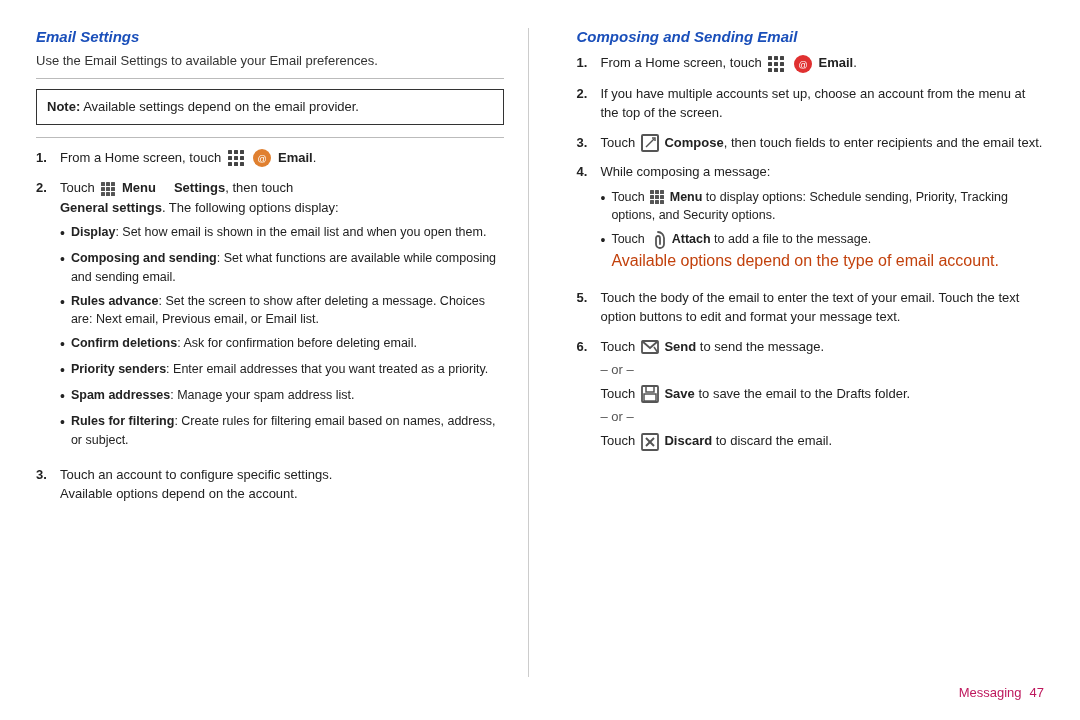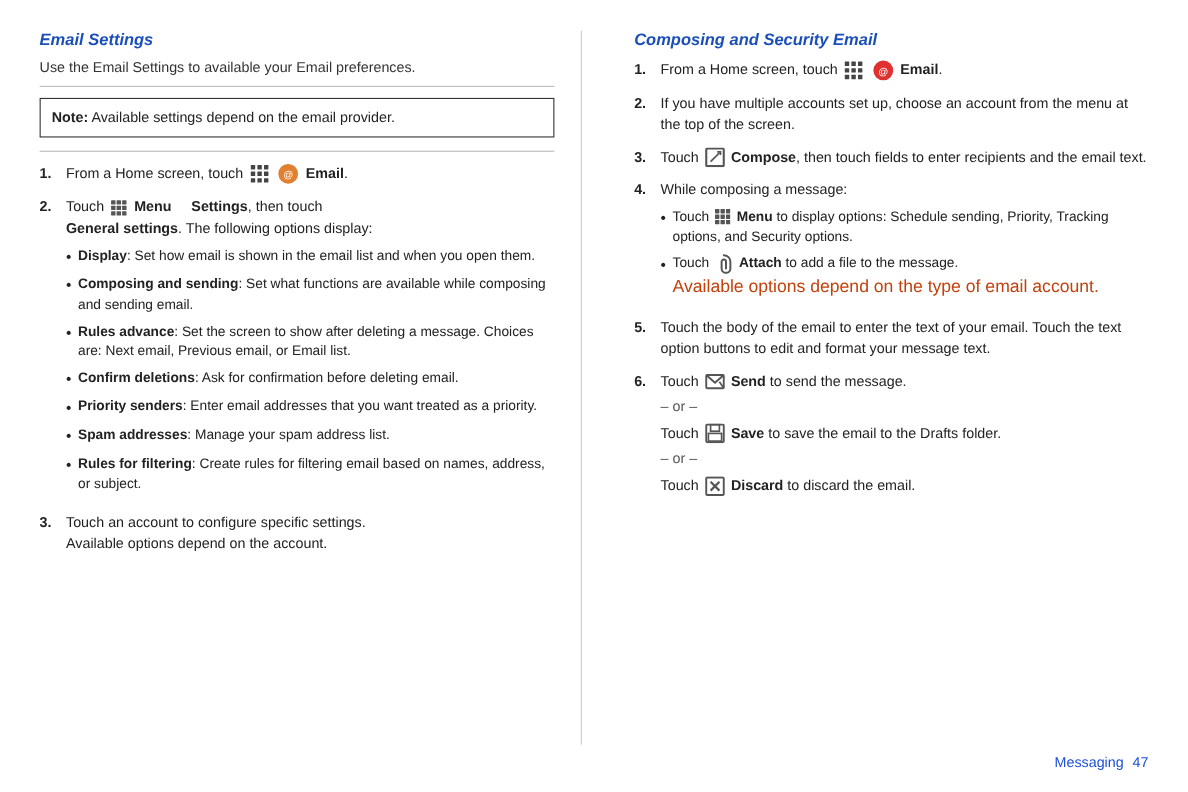--- a/index.html
+++ b/index.html
@@ -113,21 +113,21 @@
       font-size: 13px;
       margin: 4px 0;
       color: #555;
     }
     .footer {
       display: flex;
       justify-content: flex-end;
       align-items: center;
       padding-top: 8px;
       font-size: 13px;
-      color: #1d4ed8;
+      color: #be185d;
     }
     .page-num {
       margin-left: 8px;
     }
   </style>
 </head>
 <body>
 
 <div class="page">
   <div class="columns">
@@ -222,21 +222,21 @@
           <span class="li-content">
             Touch an account to configure specific settings.
             <br>
             Available options depend on the account.
           </span>
         </li>
       </ol>
     </div>
 
     <div class="col-right">
-      <div class="section-title">Composing and Security Email</div>
+      <div class="section-title">Composing and Sending Email</div>
       <ol class="numbered-list">
 
         <li class="numbered-list-item">
           <span class="num">1.</span>
           <span class="li-content">
             From a Home screen, touch
             <span class="inline-icon">
               <svg width="18" height="18" viewBox="0 0 18 18">
                 <rect x="1" y="1" width="4" height="4" fill="#444" rx="0.5"></rect>
                 <rect x="7" y="1" width="4" height="4" fill="#444" rx="0.5"></rect>

